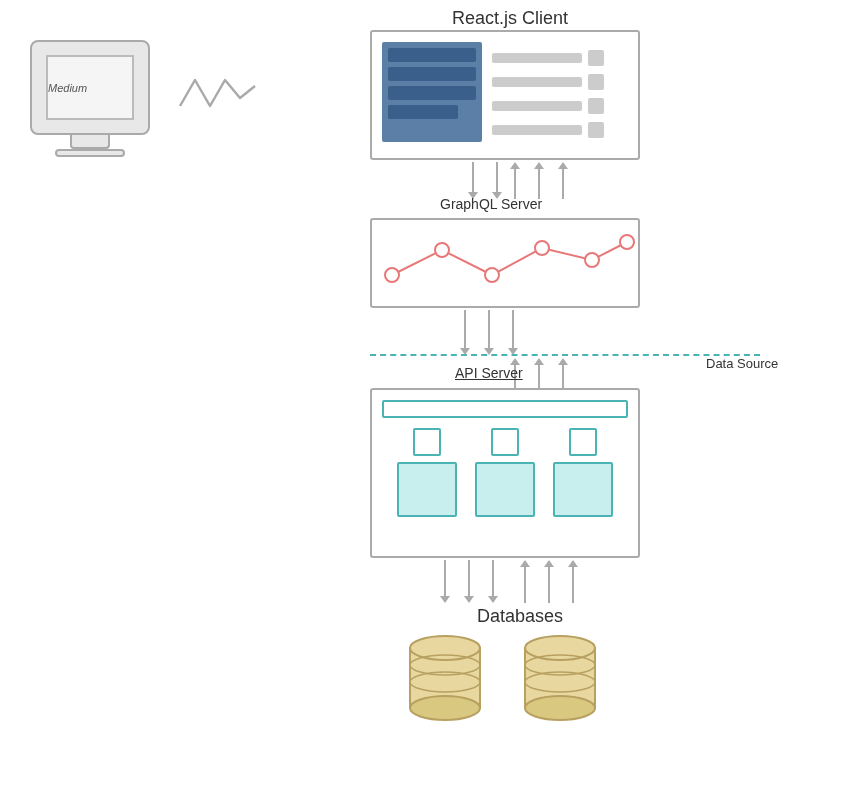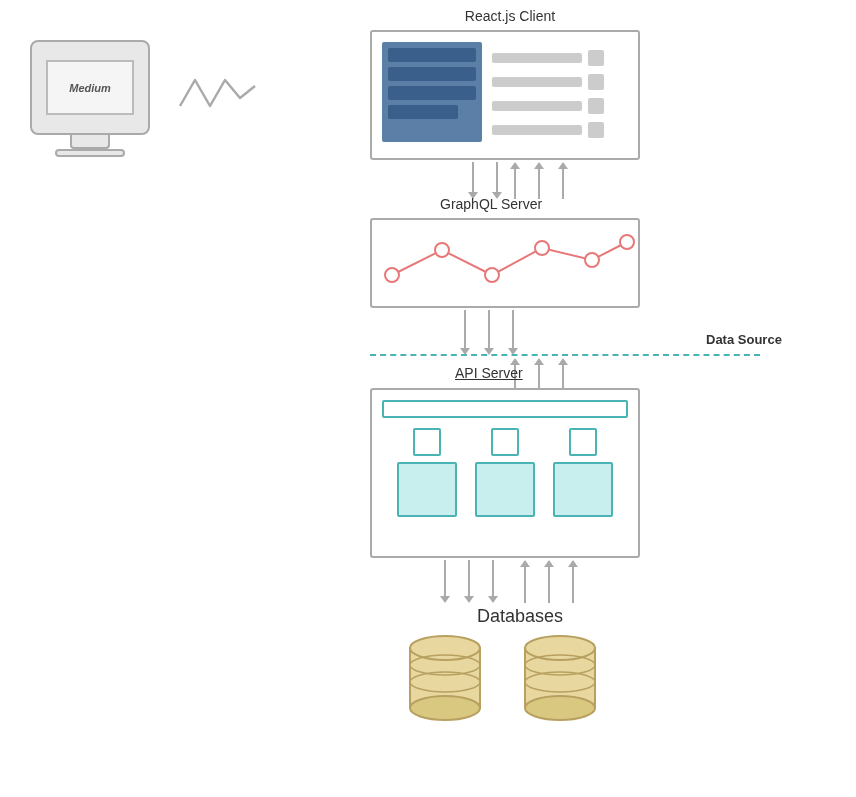--- a/index.html
+++ b/index.html
@@ -30,27 +30,26 @@
       background: #e8e8e8;
       border: 2px solid #aaa;
       border-radius: 8px;
       display: flex;
       align-items: center;
       justify-content: center;
       position: relative;
     }
     .monitor-screen {
       width: 88px;
-      height: 55px;
+      height: 65px;
       background: #f5f5f5;
       border: 2px solid #bbb;
       display: flex;
       align-items: center;
-      justify-content: center;
-      font-weight: bold;
+      justify-content: flex-start;
     }
     .monitor-label {
       font-size: 11px;
       color: #555;
       font-style: italic;
     }
     .monitor-stand {
       width: 40px;
       height: 14px;
       background: #e8e8e8;
@@ -73,21 +72,21 @@
       position: absolute;
       left: 175px;
       top: 68px;
     }
 
     
     .reactjs-label {
       position: absolute;
       left: 380px;
       top: 8px;
-      font-size: 14px;
+      font-size: 18px;
       color: #333;
       font-weight: normal;
       text-align: center;
       width: 260px;
     }
     .reactjs-box {
       position: absolute;
       left: 370px;
       top: 30px;
       width: 270px;
@@ -312,21 +311,21 @@
       <div class="arrow-head-down"></div>
     </div>
     <div class="single-arrow">
       <div class="arrow-shaft" style="height:38px;"></div>
       <div class="arrow-head-down"></div>
     </div>
   </div>
 
   <div style="position:absolute; left:370px; top:354px; width:390px; border-top:2.5px dashed #4ab3b3;"></div>
 
-  <div style="position:absolute; left:706px; top:332px; font-size:13px; color:#333; font-weight:bold;">Data Source</div>
+  <div style="position:absolute; left:706px; top:356px; font-size:13px; color:#333; font-weight:normal;">Data Source</div>
 
   <div style="position:absolute; left:510px; top:358px; display:flex; gap:14px;">
     <div class="single-arrow">
       <div class="arrow-head-up"></div>
       <div class="arrow-shaft" style="height:32px;"></div>
     </div>
     <div class="single-arrow">
       <div class="arrow-head-up"></div>
       <div class="arrow-shaft" style="height:32px;"></div>
     </div>

